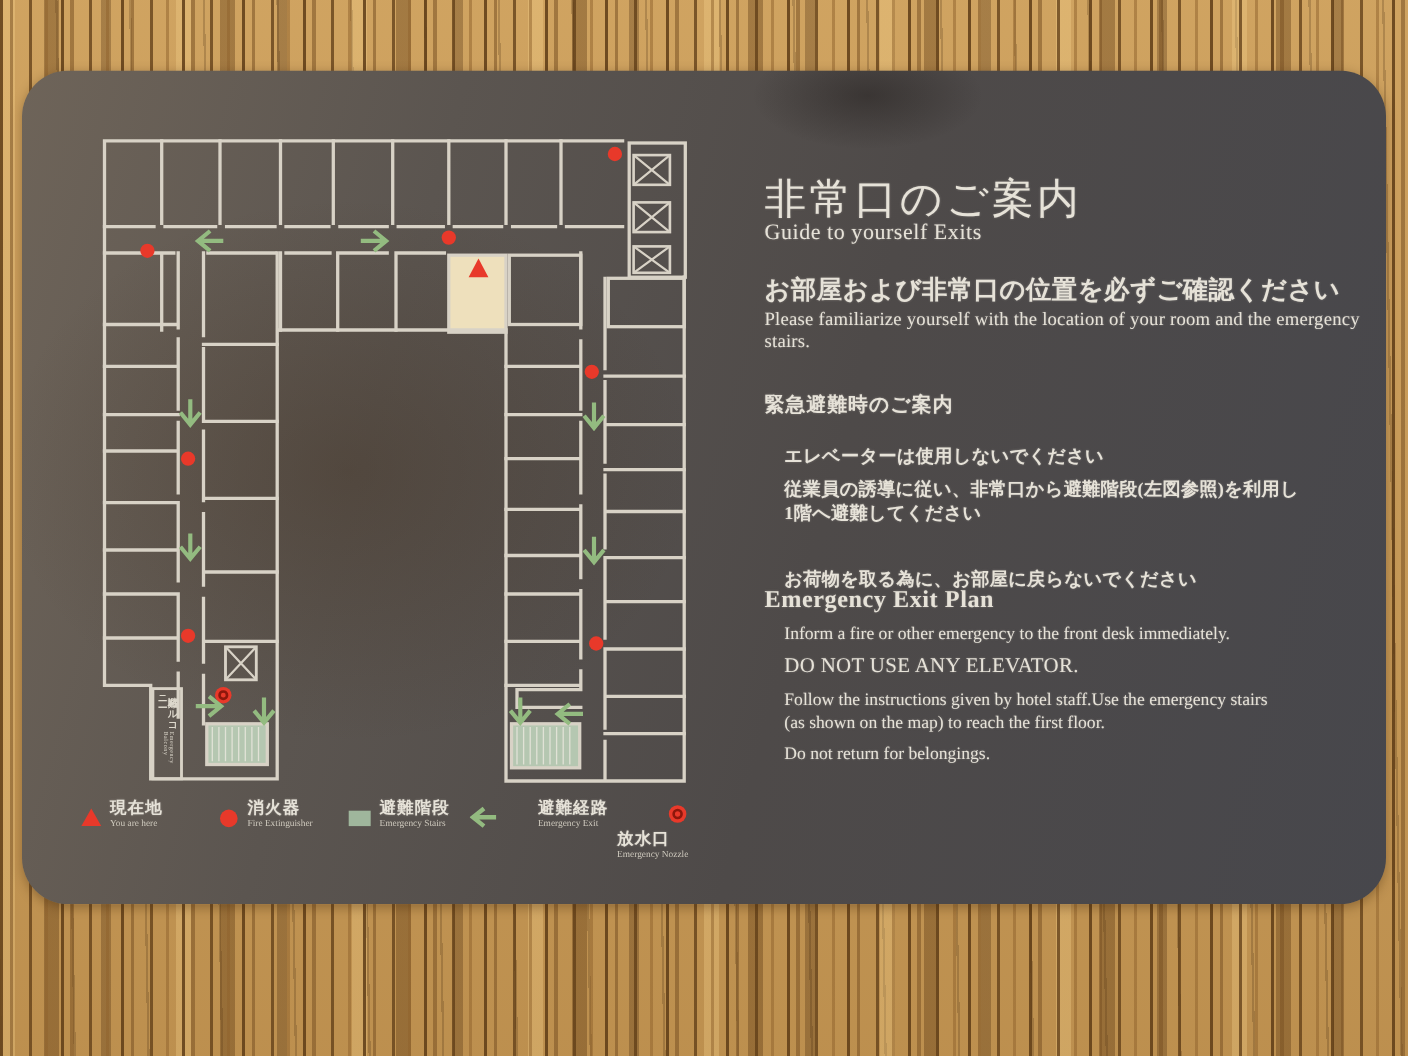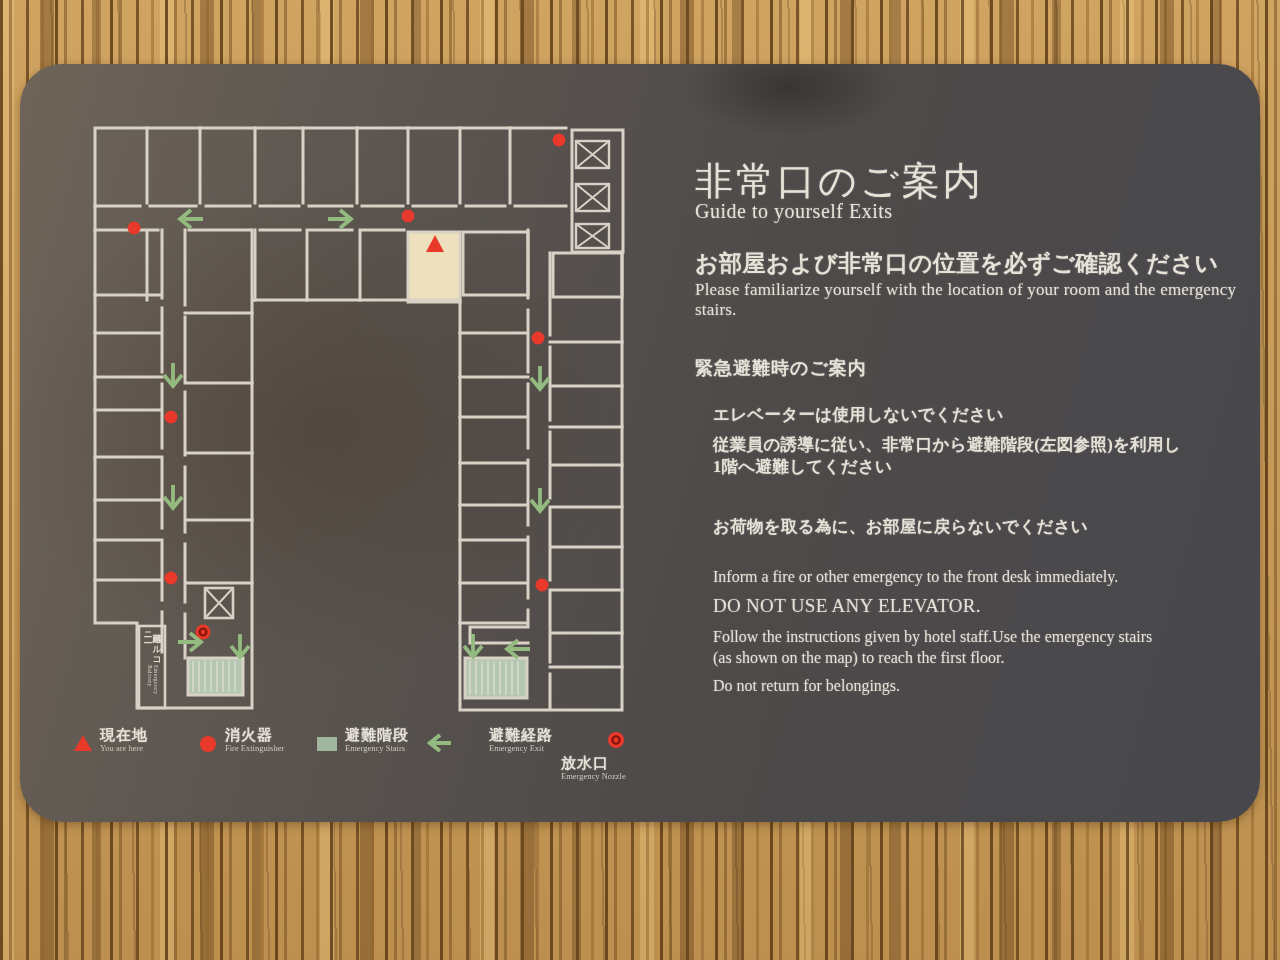--- a/index.html
+++ b/index.html
@@ -156,20 +156,21 @@
 
   <div class="tb title-jp soft">非常口のご案内</div>
   <div class="tb title-en soft">Guide to yourself Exits</div>
   <div class="tb notice-jp soft">お部屋および非常口の位置を必ずご確認ください</div>
   <div class="tb notice-en soft">Please familiarize yourself with the location of your room and the emergency stairs.</div>
   <div class="tb evac-head soft">緊急避難時のご案内</div>
   <div class="tb jp-item jp-i1 soft">エレベーターは使用しないでください</div>
   <div class="tb jp-item jp-i2 soft">従業員の誘導に従い、非常口から避難階段(左図参照)を利用し
 1階へ避難してください</div>
   <div class="tb jp-item jp-i3 soft">お荷物を取る為に、お部屋に戻らないでください</div>
+  <div class="tb plan-head soft">Emergency Exit Plan</div>
   <div class="tb en-item en-i0 soft">Inform a fire or other emergency to the front desk immediately.</div>
   <div class="tb en-item en-i1 soft">DO NOT USE ANY ELEVATOR.</div>
   <div class="tb en-item en-i2 soft">Follow the instructions given by hotel staff.Use the emergency stairs
 (as shown on the map) to reach the first floor.</div>
   <div class="tb en-item en-i3 soft">Do not return for belongings.</div>
 
   <div class="legend">
     <div class="legend-item li-0">
       <svg width="20" height="20">
         <polygon points="10,2 1,18 19,18" fill="#e8392a"></polygon>

